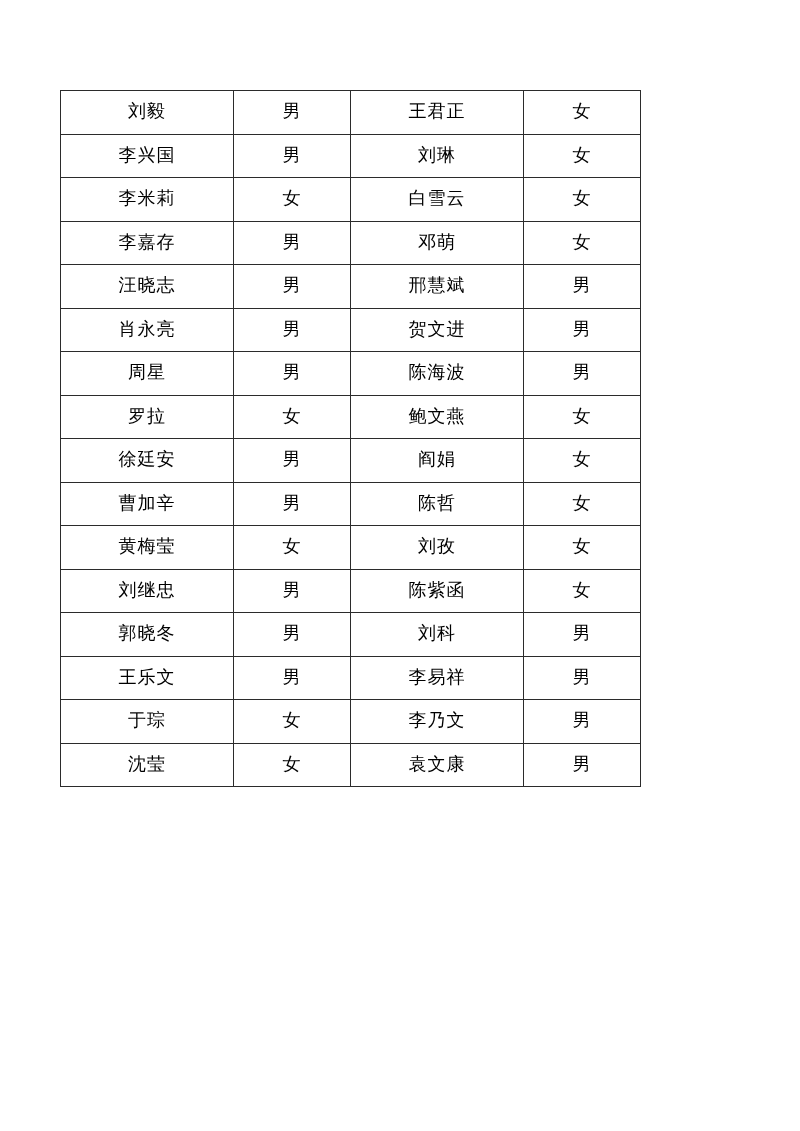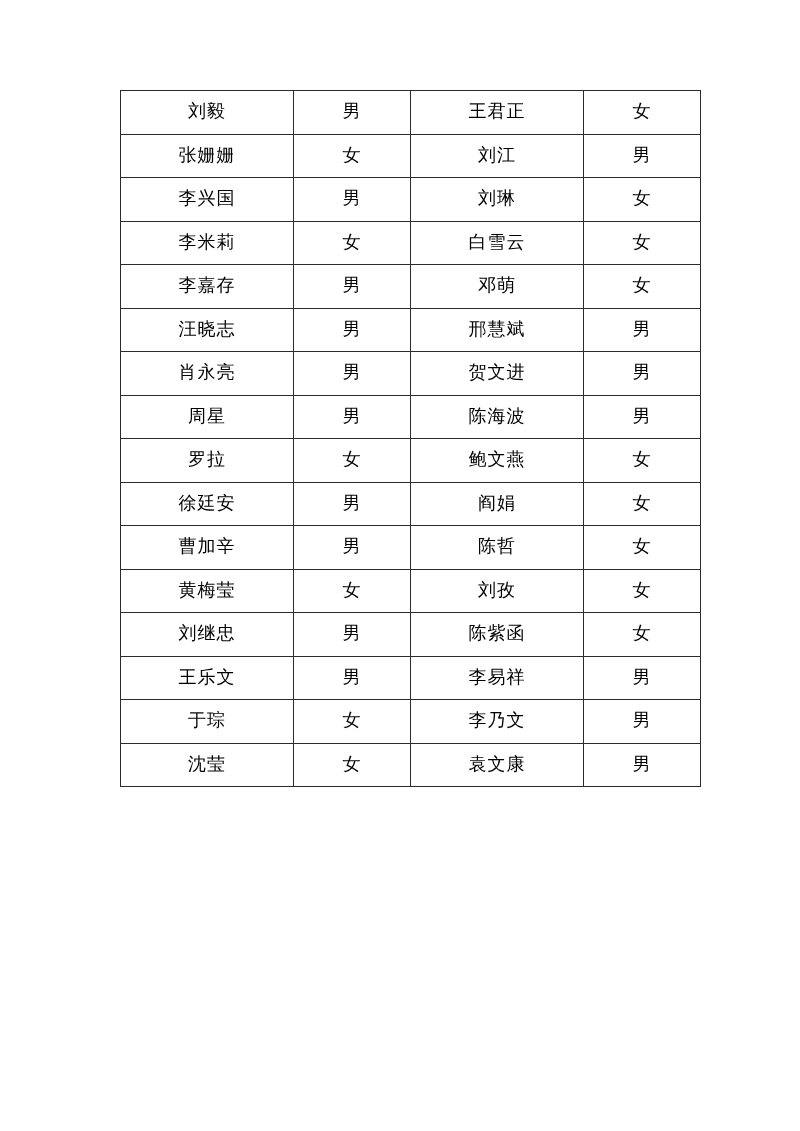--- a/index.html
+++ b/index.html
@@ -12,21 +12,21 @@
     height: 1131px;
     font-family: "Liberation Serif", "DejaVu Serif", serif;
     color: #000000;
     position: relative;
     overflow: hidden;
   }
   .page {
     width: 800px;
     height: 1131px;
     box-sizing: border-box;
-    padding: 90px 120px 0 120px;
+    padding: 90px 120px 0 60px;
     background: #ffffff;
   }
   table.names-table {
     border-collapse: collapse;
     width: 560px;
     table-layout: fixed;
     margin: 0;
   }
   table.names-table td {
     border: 1px solid #2b2b2b;
@@ -47,26 +47,20 @@
 <body>
 
 <div class="page">
   <table class="names-table">
     <tbody>
         <tr>
           <td class="col-name">刘毅</td>
           <td class="col-gender">男</td>
           <td class="col-name">王君正</td>
           <td class="col-gender">女</td>
-        </tr>
-        <tr>
-          <td class="col-name">张姗姗</td>
-          <td class="col-gender">女</td>
-          <td class="col-name">刘江</td>
-          <td class="col-gender">男</td>
         </tr>
         <tr>
           <td class="col-name">李兴国</td>
           <td class="col-gender">男</td>
           <td class="col-name">刘琳</td>
           <td class="col-gender">女</td>
         </tr>
         <tr>
           <td class="col-name">李米莉</td>
           <td class="col-gender">女</td>
@@ -121,20 +115,26 @@
           <td class="col-name">刘孜</td>
           <td class="col-gender">女</td>
         </tr>
         <tr>
           <td class="col-name">刘继忠</td>
           <td class="col-gender">男</td>
           <td class="col-name">陈紫函</td>
           <td class="col-gender">女</td>
         </tr>
         <tr>
+          <td class="col-name">郭晓冬</td>
+          <td class="col-gender">男</td>
+          <td class="col-name">刘科</td>
+          <td class="col-gender">男</td>
+        </tr>
+        <tr>
           <td class="col-name">王乐文</td>
           <td class="col-gender">男</td>
           <td class="col-name">李易祥</td>
           <td class="col-gender">男</td>
         </tr>
         <tr>
           <td class="col-name">于琮</td>
           <td class="col-gender">女</td>
           <td class="col-name">李乃文</td>
           <td class="col-gender">男</td>

